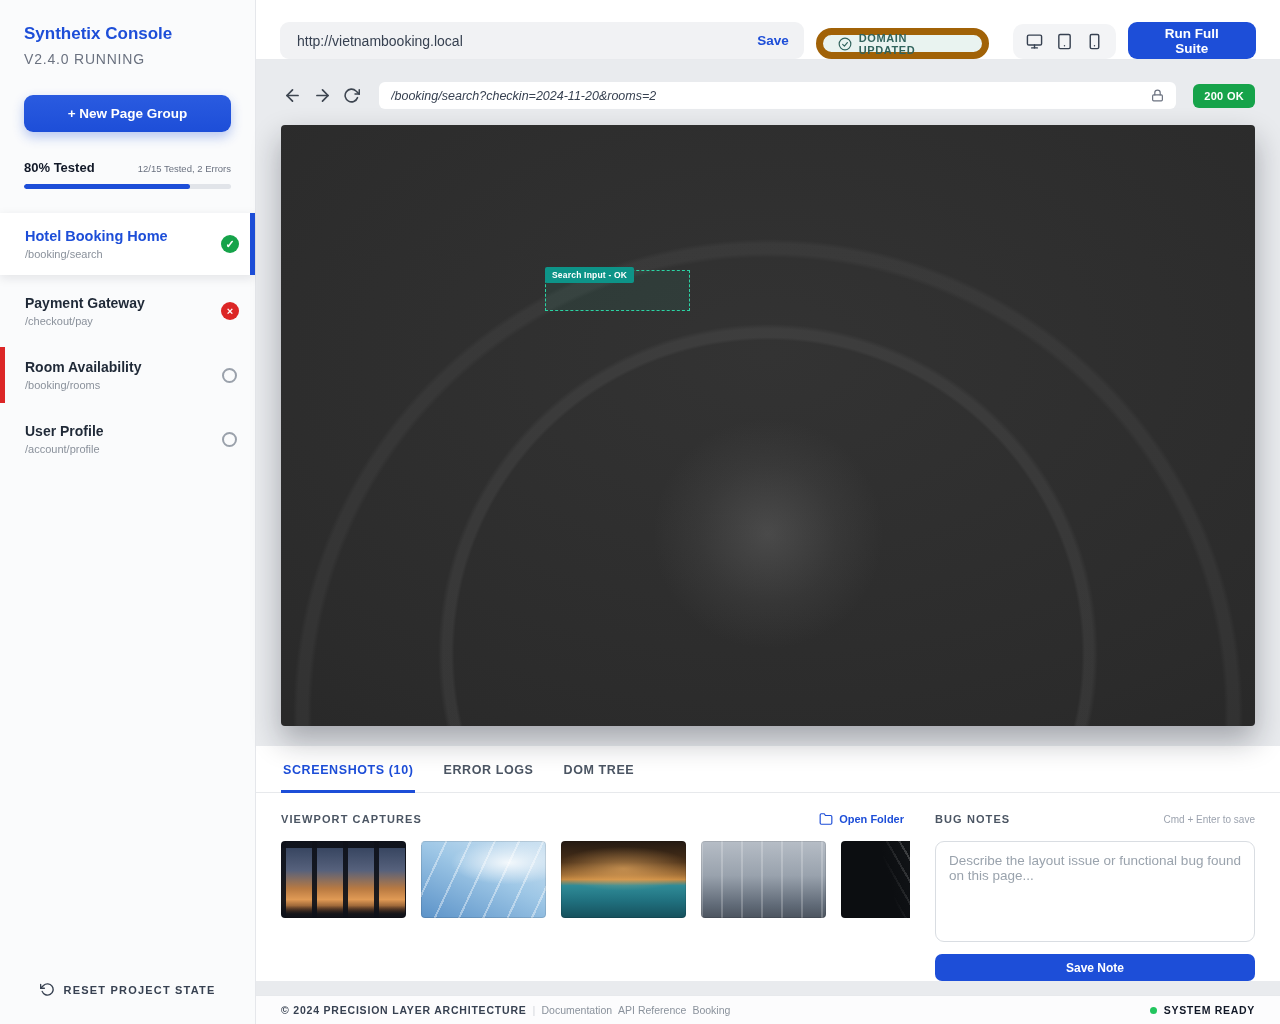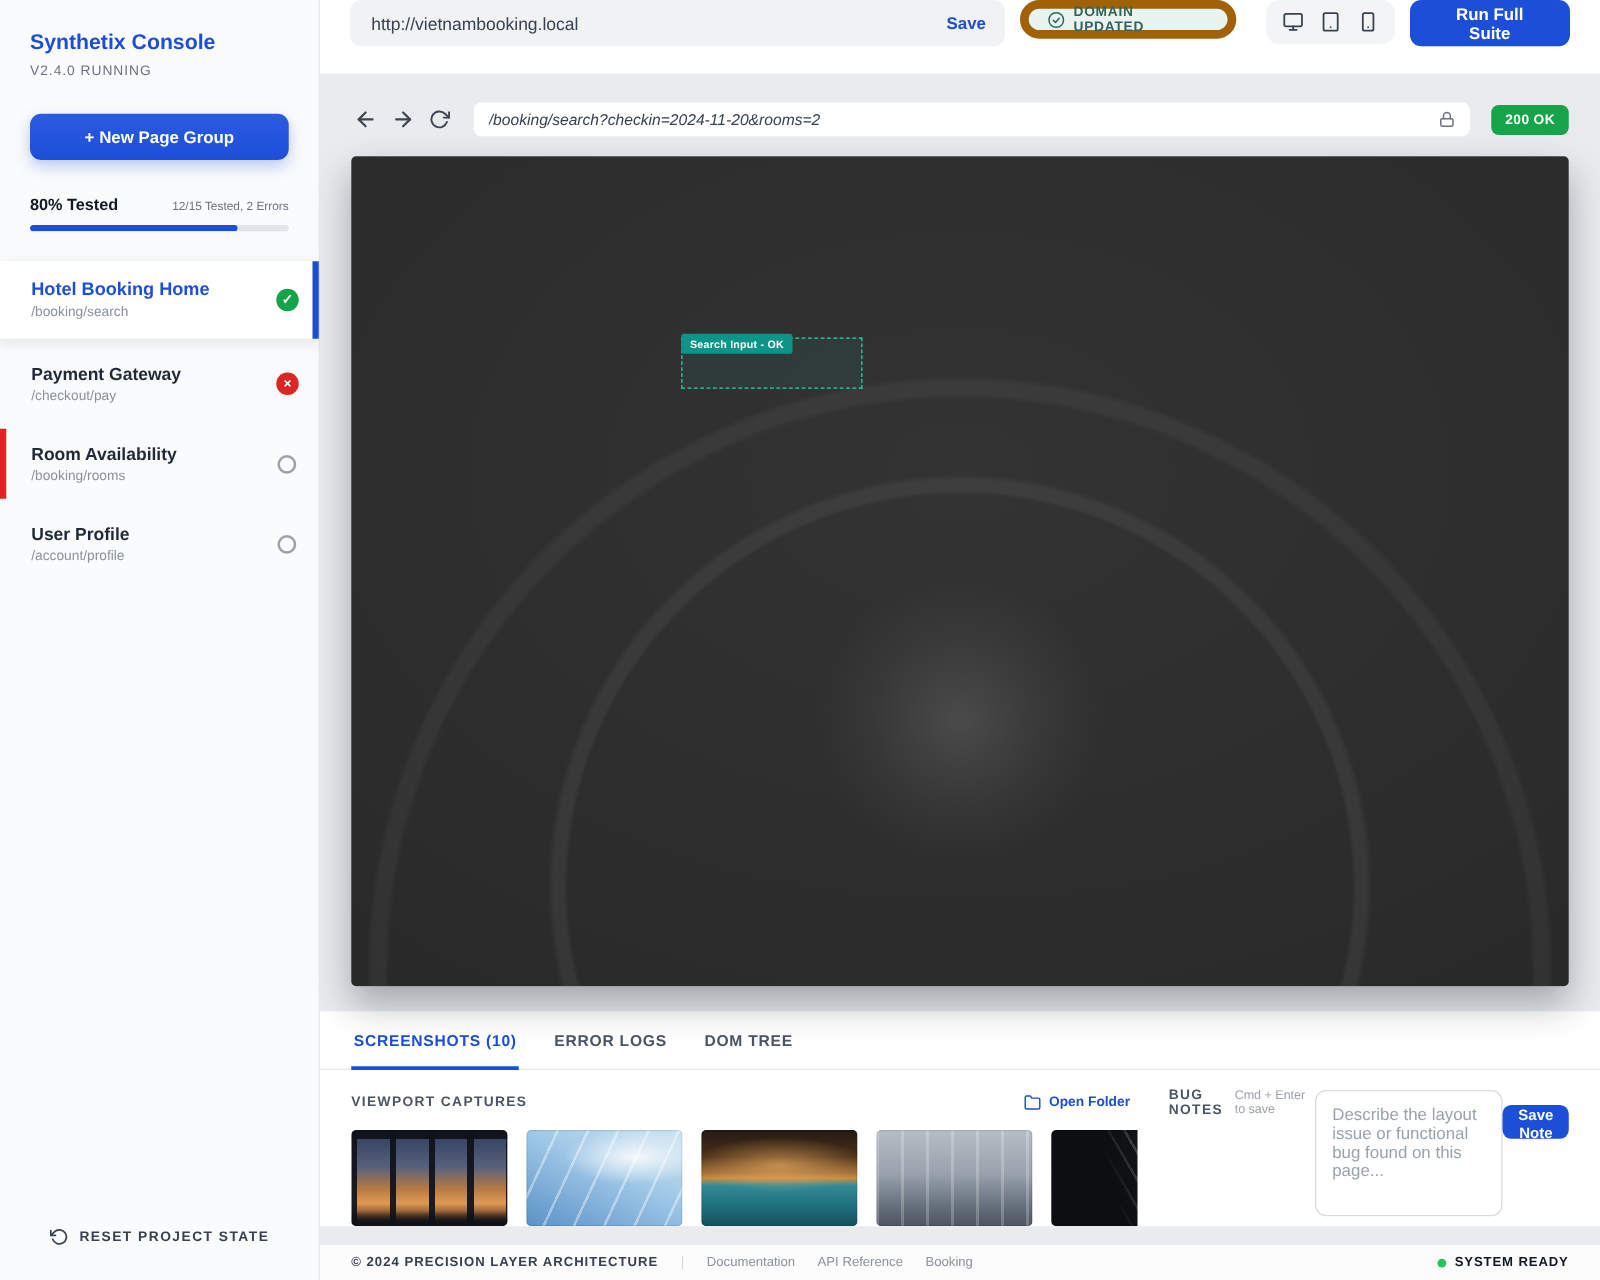--- a/index.html
+++ b/index.html
@@ -4,21 +4,21 @@
 <style>
   * { box-sizing: border-box; }
   html, body { margin:0; padding:0; width:1280px; height:1024px; overflow:hidden; }
   body { font-family:"Liberation Sans", sans-serif; background:#e9ebee; color:#1f2937; }
   .app { display:flex; width:1280px; height:1024px; }
 
   
   .sidebar { width:256px; min-width:256px; background:#fafbfc; border-right:1px solid #e5e7eb; display:flex; flex-direction:column; }
   .sidebar-top { padding:24px 24px 0; }
   .app-title { margin:0; font-size:17px; font-weight:700; color:#1d4ed8; }
-  .app-version { margin-top:7px; font-size:11px; letter-spacing:.8px; color:#6b7280; }
+  .app-version { margin-top:7px; font-size:14px; letter-spacing:.8px; color:#6b7280; }
   .new-group-btn { margin:28px 24px 0; width:calc(100% - 48px); height:37px; border:none; border-radius:9px;
       background:linear-gradient(180deg,#2a5be0,#1d4ed8); color:#fff; font-size:13.5px; font-weight:700;
       font-family:inherit; cursor:pointer; box-shadow:0 5px 12px rgba(29,78,216,.3); }
   .progress-head { display:flex; justify-content:space-between; align-items:baseline; margin:28px 24px 0; }
   .progress-label { font-size:13px; font-weight:700; color:#111827; }
   .progress-detail { font-size:9.5px; color:#6b7280; }
   .progress-track { margin:9px 24px 0; height:5px; border-radius:3px; background:#e1e4e9; overflow:hidden; }
   .progress-fill { height:100%; width:80%; background:#1d4ed8; border-radius:3px; }
   .filters { display:flex; gap:8px; margin:23px 24px 0; }
   .pill { border:none; border-radius:999px; padding:7px 13px; font-size:11.5px; font-weight:600; font-family:inherit;
@@ -42,21 +42,21 @@
   .status-circle.pending { width:15px; height:15px; min-width:15px; background:transparent; border:2px solid #9aa1ab; margin-right:2px; }
 
   .sidebar-bottom { margin-top:auto; padding:20px 24px 26px; display:flex; justify-content:center; }
   .reset-btn { display:flex; align-items:center; gap:9px; border:none; background:none; cursor:pointer;
       color:#374151; font-size:11px; font-weight:700; letter-spacing:1.2px; font-family:inherit; }
 
   
   main { flex:1; min-width:0; display:flex; flex-direction:column; }
 
   .topbar { height:60px; min-height:60px; background:#fff; border-bottom:1px solid #e8eaed; display:flex;
-      align-items:flex-start; gap:12px; padding:0 24px; }
+      align-items:flex-end; gap:12px; padding:0 24px; }
   .url-box { width:526px; height:37px; background:#f1f2f4; border-radius:9px; display:flex; align-items:center; padding:0 15px; }
   .url-input { flex:1; border:none; background:transparent; outline:none; font-size:14px; color:#374151; font-family:inherit; }
   .save-link { border:none; background:none; color:#1d4ed8; font-size:13.5px; font-weight:700; cursor:pointer; font-family:inherit; padding:0; }
   .domain-badge { height:31px; display:flex; align-items:center; gap:7px; padding:0 15px; border-radius:999px;
       background:#e9f3f0; border:7px solid #a16207; color:#31645d; font-size:11px; font-weight:700; letter-spacing:.6px; }
   .flex-spacer { flex:1; }
   .device-group { display:flex; align-items:center; gap:5px; background:#f3f4f6; border-radius:10px; padding:7px 9px; }
   .device-btn { display:flex; border:none; background:none; padding:2px 4px; color:#374151; cursor:pointer; }
   .run-btn { height:37px; padding:0 19px; border:none; border-radius:9px; background:#1d4ed8; color:#fff;
       font-size:13.5px; font-weight:700; font-family:inherit; cursor:pointer; }
@@ -110,31 +110,31 @@
   .thumb-3 { background:
       radial-gradient(ellipse 70px 22px at 50% 36%, rgba(255,190,110,.55), rgba(255,190,110,0) 100%),
       linear-gradient(180deg, #241a13 0%, #4a3018 28%, #9c6a33 44%, #c78a42 50%, #2f8b97 58%, #20707e 78%, #16505c 100%); }
   .thumb-4 { background:
       repeating-linear-gradient(90deg, rgba(255,255,255,.22) 0 2px, rgba(255,255,255,0) 2px 20px),
       linear-gradient(180deg, #b6bdc6 0%, #99a2ad 45%, #626c79 82%, #4c545f 100%); }
   .thumb-5 { background:
       linear-gradient(75deg, #0c0e11 0 40%, rgba(12,14,17,0) 72%),
       repeating-linear-gradient(60deg, rgba(255,255,255,.35) 0 2px, rgba(255,255,255,0) 2px 11px),
       #14171a; }
-  .notes { width:320px; min-width:320px; display:flex; flex-direction:row; }
+  .notes { width:320px; min-width:320px; display:flex; flex-direction:column; }
   .notes-hint { font-size:10px; color:#9ca3af; }
   .notes-textarea { height:101px; border:1px solid #d9dde2; border-radius:9px; padding:11px 13px; resize:none;
       outline:none; font-size:13.5px; color:#374151; font-family:inherit; background:#fff; }
   .notes-textarea::placeholder { color:#9aa3ad; }
   .save-note-btn { margin-top:12px; height:27px; border:none; border-radius:7px; background:#1d4ed8; color:#fff;
       font-size:12px; font-weight:700; font-family:inherit; cursor:pointer; }
 
   
   .page-footer { height:29px; min-height:29px; background:#fcfcfd; border-top:1px solid #e7e9ec; display:flex;
-      align-items:center; gap:18px; padding:0 25px; margin-top:14px; }
+      align-items:center; gap:6px; padding:0 25px; margin-top:14px; }
   .copyright { font-size:10.5px; font-weight:700; letter-spacing:.8px; color:#374151; }
   .footer-sep { color:#d3d7dc; font-size:11px; }
   .footer-link { font-size:10.5px; color:#8a929c; cursor:pointer; text-decoration:none; }
   .system-ready { display:flex; align-items:center; gap:7px; font-size:10.5px; font-weight:700; letter-spacing:.7px; color:#111827; }
   .status-dot { width:7px; height:7px; border-radius:50%; background:#22c55e; }
 
   svg { display:block; }
 </style>
 </head>
 <body>

